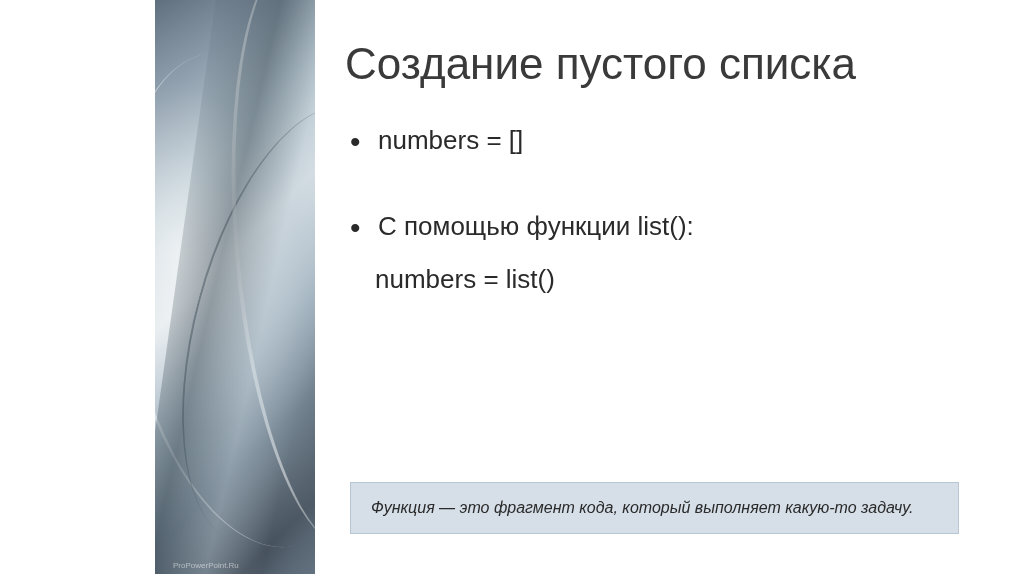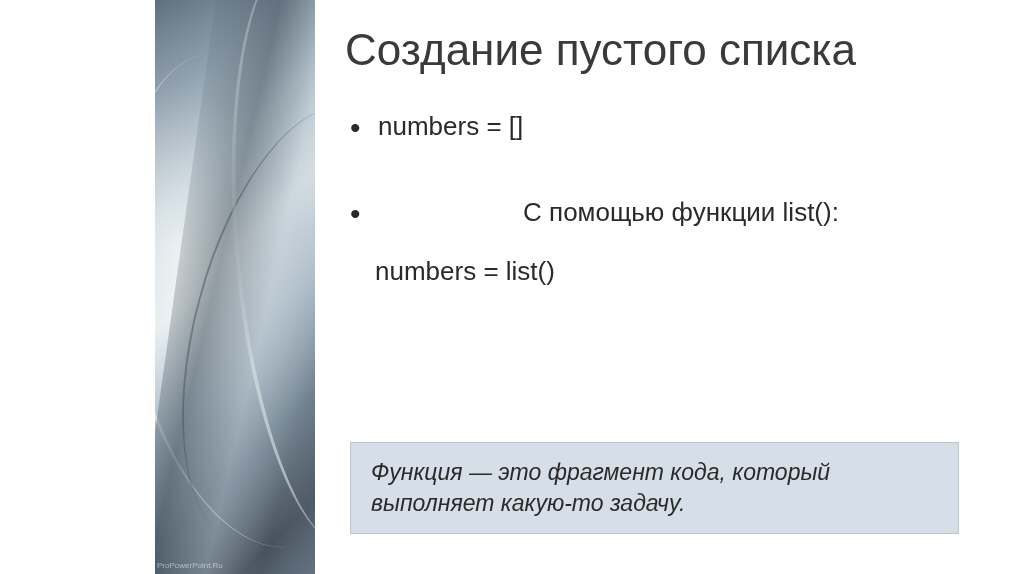--- a/index.html
+++ b/index.html
@@ -91,28 +91,28 @@
       left: 80px;
       width: 180px;
       height: 600px;
       border-left: 4px solid rgba(255,255,255,0.5);
       border-radius: 50% 0 0 50%;
       transform: rotate(-5deg);
     }
     .watermark {
       position: absolute;
       bottom: 4px;
-      left: 2px;
+      left: 18px;
       font-size: 8px;
       color: rgba(255,255,255,0.5);
       z-index: 10;
     }
     .content {
       flex: 1;
-      padding: 25px 40px 30px 30px;
+      padding: 39px 40px 30px 30px;
       display: flex;
       flex-direction: column;
     }
     .title {
       font-size: 44px;
       font-weight: normal;
       color: #3a3a3a;
       line-height: 1.15;
       margin-bottom: 35px;
     }
@@ -145,40 +145,40 @@
     .definition-box {
       background: #d6dfe8;
       border: 1px solid #b8c5d2;
       padding: 14px 20px;
       margin-top: auto;
       margin-bottom: 10px;
       margin-left: 5px;
       margin-right: 25px;
     }
     .definition-text {
-      font-size: 23px;
+      font-size: 16px;
       font-style: italic;
       color: #2a2a2a;
       line-height: 1.35;
     }
   </style>
 </head>
 <body>
 
 <div class="slide-container">
   <div class="decorative-sidebar">
     <div class="swirl1"></div>
     <div class="swirl2"></div>
     <div class="swirl3"></div>
     <div class="watermark">ProPowerPoint.Ru</div>
   </div>
   <div class="content">
     <h1 class="title">Создание пустого списка</h1>
     <ul class="bullet-list">
       <li class="bullet-item">numbers = []</li>
-      <li class="bullet-item" style="margin-bottom:10px;text-align:center;">С помощью функции list():</li>
+      <li class="bullet-item" style="margin-bottom:4px;">С помощью функции list():</li>
     </ul>
     <div class="sub-text">numbers = list()</div>
     <div class="definition-box">
       <div class="definition-text">Функция — это фрагмент кода, который выполняет какую-то задачу.</div>
     </div>
   </div>
 </div>
 
 </body></html>

